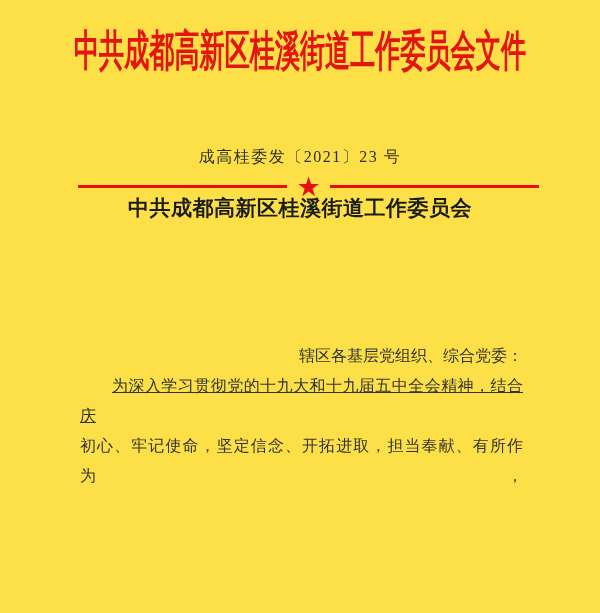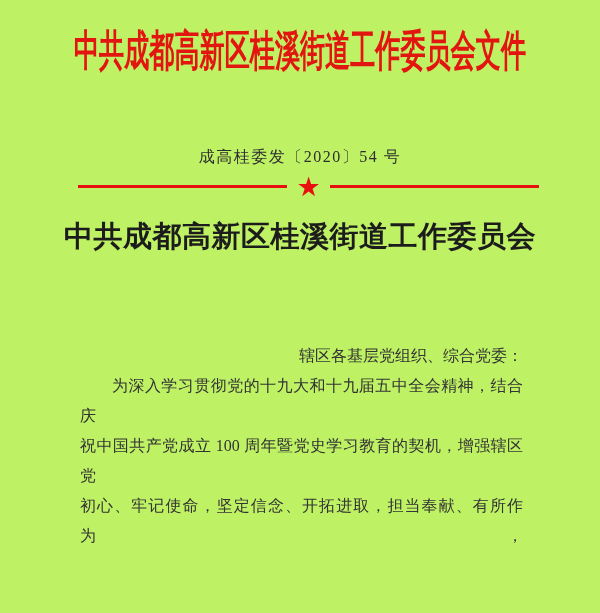--- a/index.html
+++ b/index.html
@@ -2,21 +2,21 @@
 <html><head>
 <meta charset="utf-8">
 <style>
   * { margin: 0; padding: 0; box-sizing: border-box; }
   html, body { background: #ffffff; }
   .page {
     position: relative;
     width: 600px;
     height: 613px;
     margin: 0 auto;
-    background: #bef264;
+    background: #fde047;
     overflow: hidden;
     font-family: "Liberation Serif", "DejaVu Serif", serif;
   }
 
   
   .red-header {
     position: absolute;
     top: 22px;
     left: 0;
     width: 100%;
@@ -66,71 +66,70 @@
     margin: 0 9px;
     font-size: 27px;
     line-height: 1;
     color: #e8100f;
     font-family: "DejaVu Sans", sans-serif;
   }
 
   
   .title-block {
     position: absolute;
-    top: 220px;
+    top: 192px;
     left: 0;
     width: 100%;
     text-align: center;
     font-weight: bold;
     color: #1c1c1c;
-    font-size: 29px;
+    font-size: 21px;
     line-height: 33px;
     letter-spacing: 0.5px;
   }
 
   
   .content {
     position: absolute;
     top: 341px;
     left: 80px;
     width: 443px;
     font-size: 16px;
     line-height: 30px;
     color: #333333;
   }
   .body-line { width: 100%; }
   .jline {
     text-align: justify;
     text-align-last: justify;
   }
-  .indent { text-indent: 2em; }
+  .indent { text-indent: 2em; text-decoration: underline; }
   .plain { text-align: right; }
 </style>
 </head>
 <body>
 
 <div class="page">
 
   <div class="red-header">
     <span class="stretch">中共成都高新区桂溪街道工作委员会文件</span>
   </div>
 
-  <div class="doc-number">成高桂委发〔2020〕54 号</div>
+  <div class="doc-number">成高桂委发〔2021〕23 号</div>
 
   <div class="divider">
     <div class="line"></div>
     <div class="star">★</div>
     <div class="line"></div>
   </div>
 
   <div class="title-block">
     <div>中共成都高新区桂溪街道工作委员会</div>
   </div>
 
   <div class="content">
     <div class="body-line plain">辖区各基层党组织、综合党委：</div>
     <div class="body-line jline indent">为深入学习贯彻党的十九大和十九届五中全会精神，结合庆</div>
-    <div class="body-line jline">祝中国共产党成立 100 周年暨党史学习教育的契机，增强辖区党</div>
     <div class="body-line jline">初心、牢记使命，坚定信念、开拓进取，担当奉献、有所作为，</div>
 
   </div>
 
 </div>
 
 </body></html>

